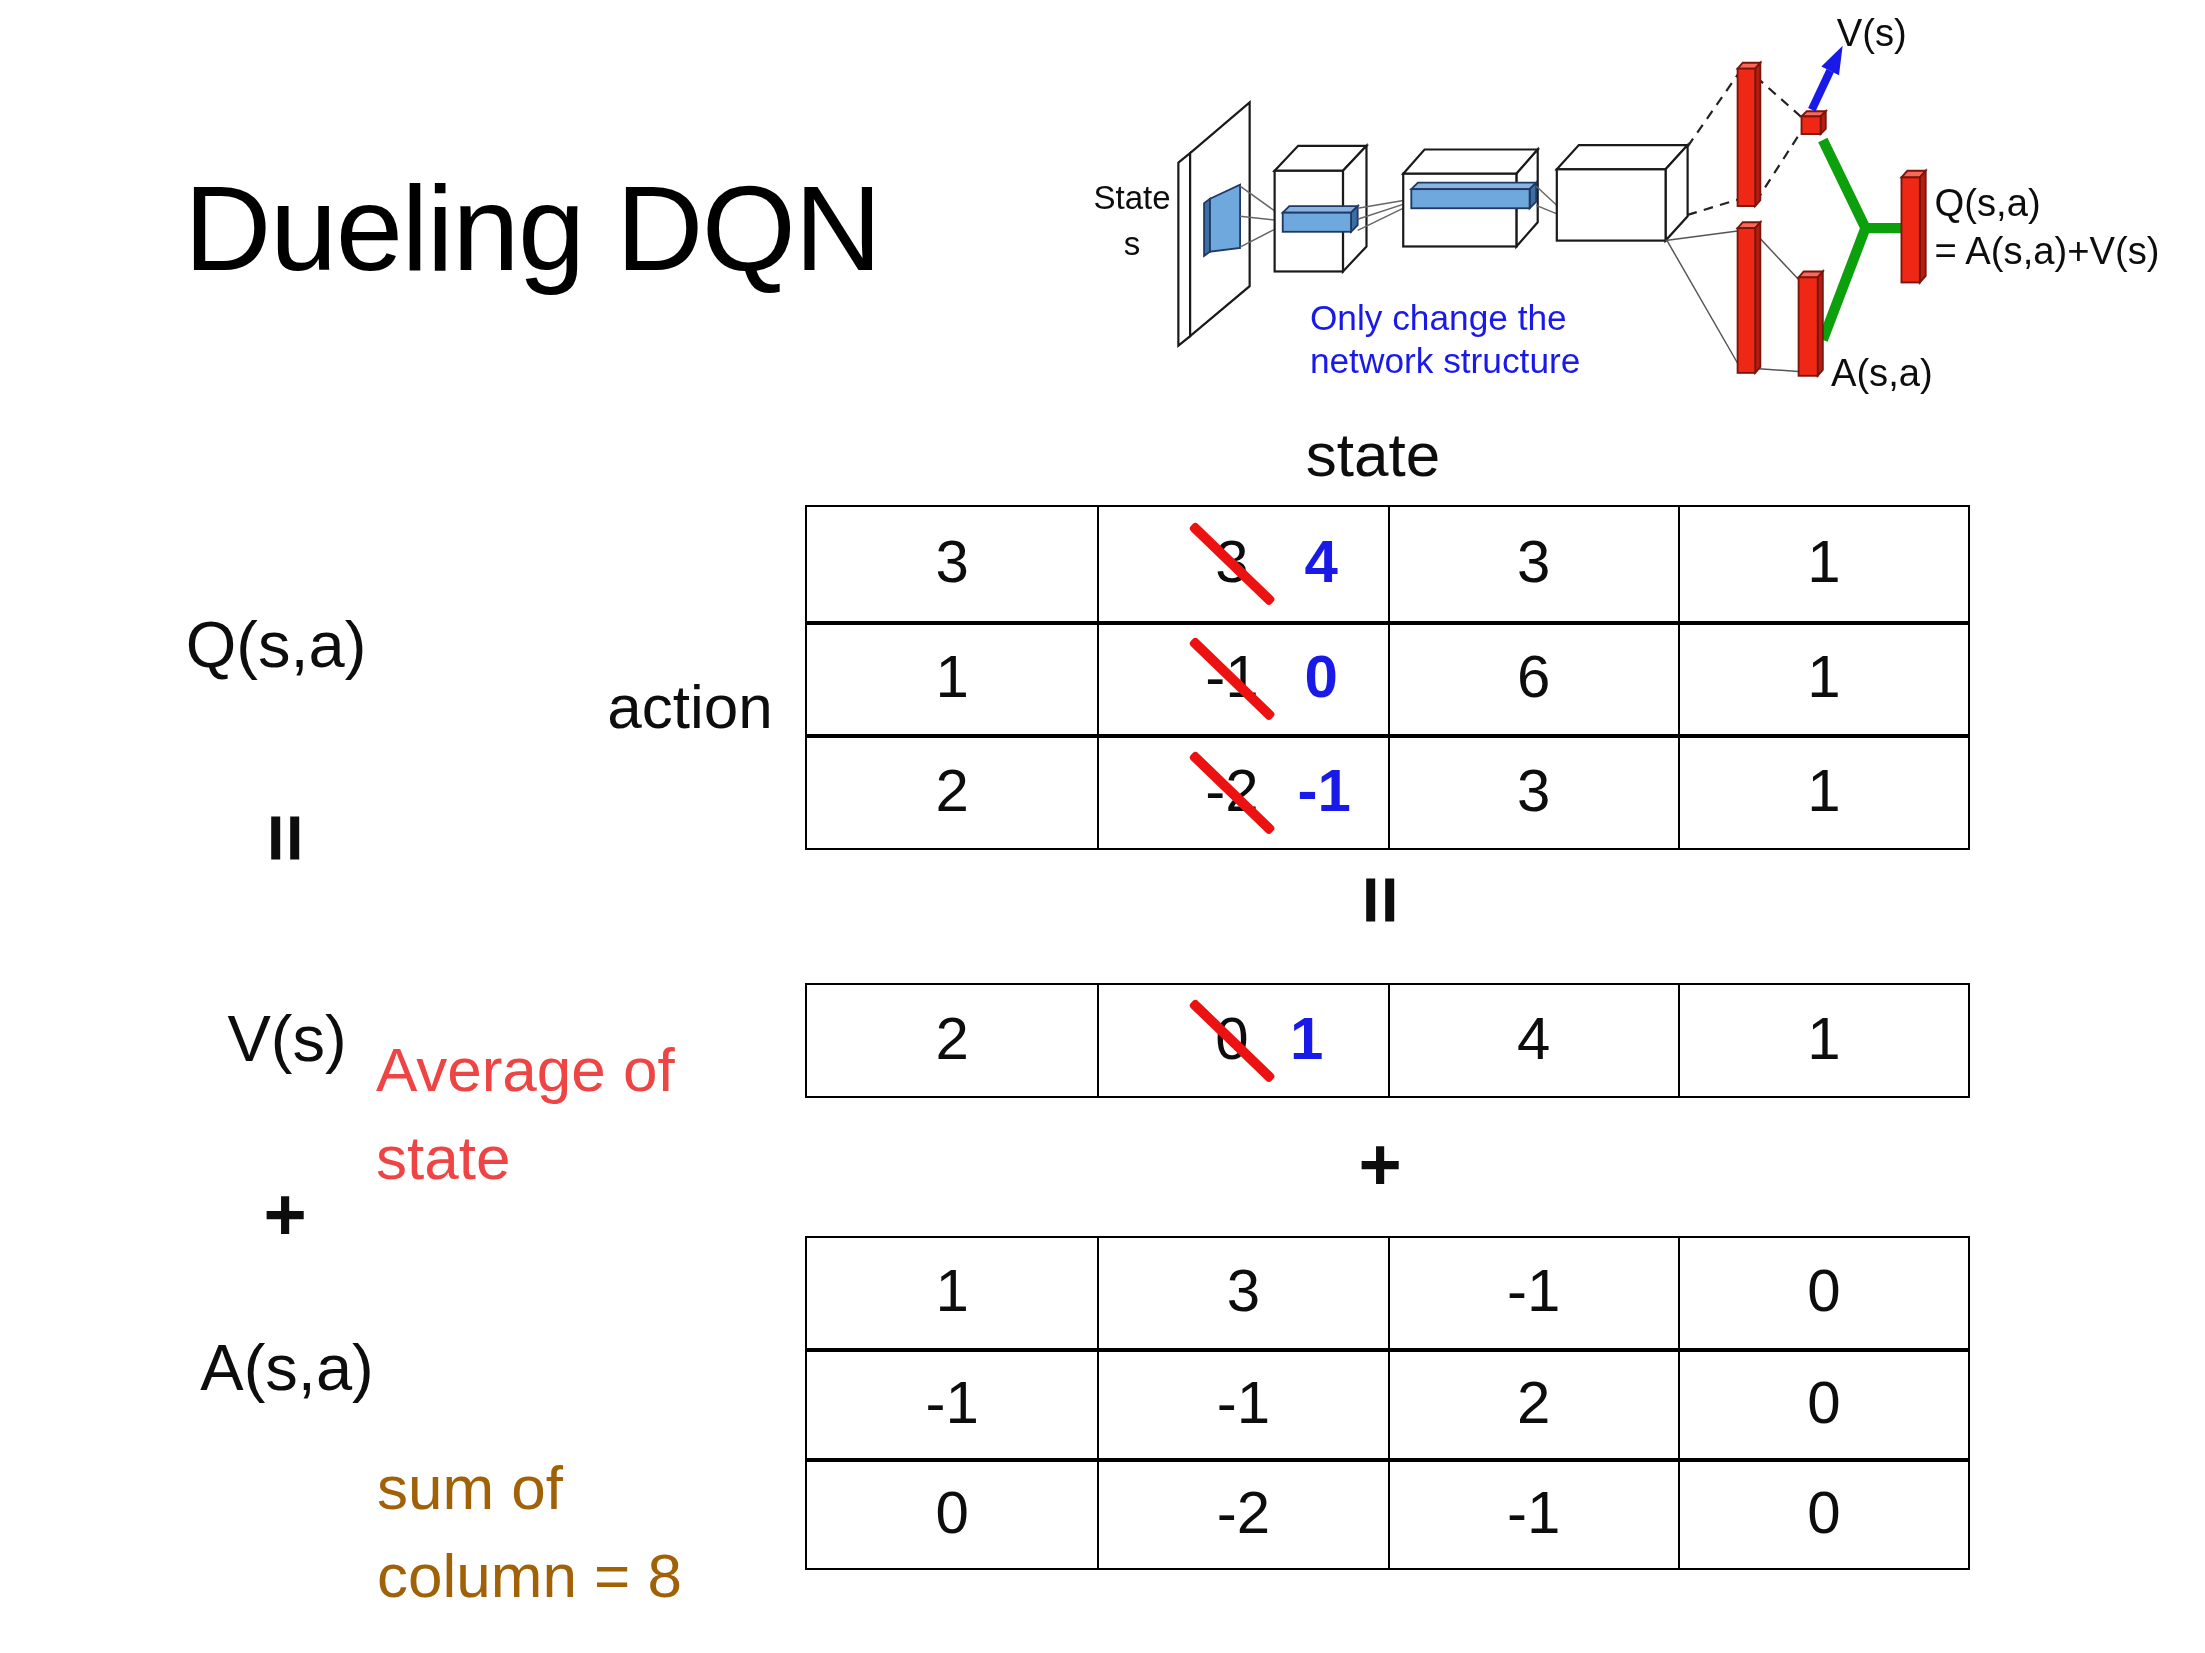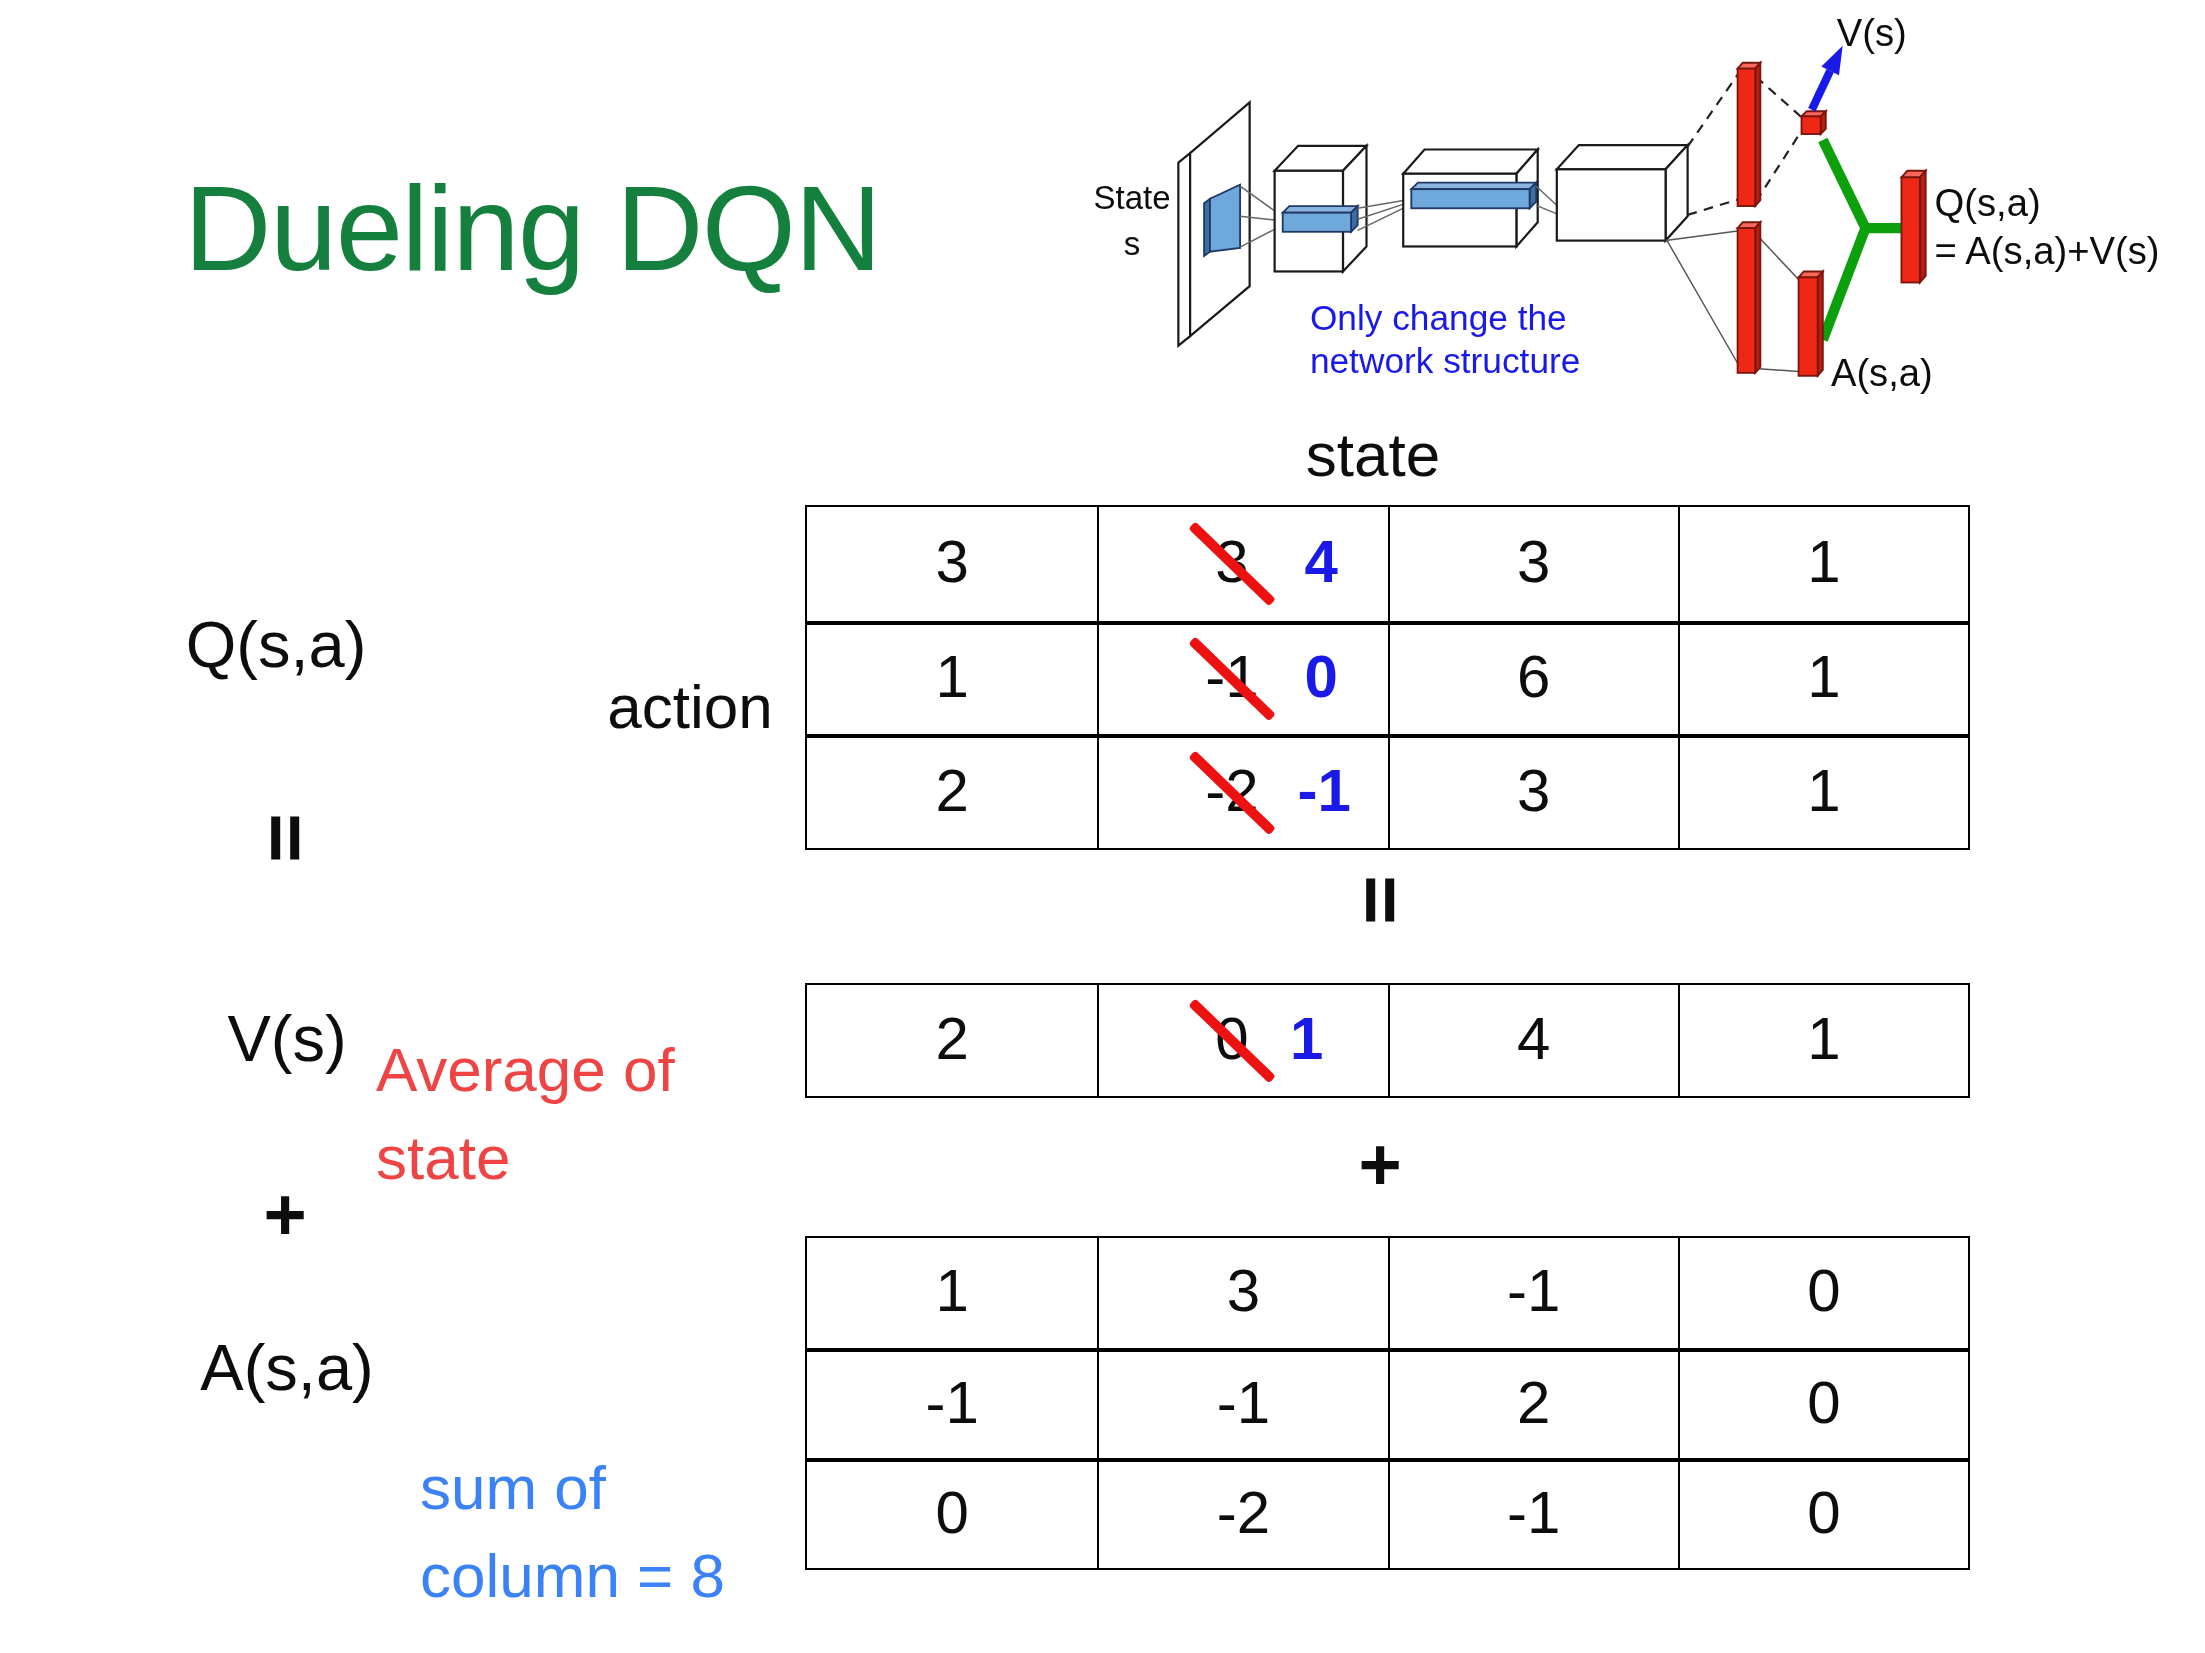--- a/index.html
+++ b/index.html
@@ -3,21 +3,21 @@
 <meta charset="utf-8">
 <style>
   html,body { margin:0; padding:0; background:#ffffff; }
   body {
     position:relative; width:2205px; height:1654px; overflow:hidden;
     font-family:"Liberation Sans", sans-serif; color:#111;
   }
   .abs { position:absolute; }
   .ctr { transform:translate(-50%,-50%); white-space:nowrap; }
 
-  #title { left:184px; top:168px; font-size:121px; letter-spacing:-1.5px; color:#15803d; line-height:1; }
+  #title { left:184px; top:168px; font-size:121px; letter-spacing:-1.5px; color:#000000; line-height:1; }
 
   .lbl  { font-size:65px; color:#0d0d0d; }
   .lbl-sm { font-size:62px; color:#0d0d0d; }
   .blue-note { font-size:62px; line-height:1.42; white-space:nowrap; }
   .plus { font-size:74px; font-weight:bold; color:#0d0d0d; line-height:1; }
 
   
   .eqrot { width:9.6px; height:43px; border-left:9.6px solid #0d0d0d; border-right:9.6px solid #0d0d0d; }
 
   
@@ -164,21 +164,21 @@
 <div class="abs ctr lbl-sm" style="left:690px;  top:665px;margin-top:41px;">action</div>
 <div class="abs ctr lbl-sm" style="left:1373px; top:454px;">state</div>
 
 <div class="abs ctr eqrot" style="left:1380px; top:900px;"></div>
 <div class="abs ctr plus" style="left:1380px; top:1165px;">+</div>
 
 <div class="abs blue-note" style="left: 376px; top: 1026px; color: #ef4444;">
   <div>Average of</div>
   <div>state</div>
 </div>
-<div class="abs blue-note" style="left: 377px; top: 1444px; color: #3b82f6; margin-left: 43px;">
+<div class="abs blue-note" style="left: 377px; top: 1444px; color: #a16207;">
   <div>sum of</div>
   <div>column = 8</div>
 </div>
 
 <div id="q-table" class="tbl">
     <div class="cell">
       <span class="v">3</span>
     </div>
     <div class="cell bl corr">
       <span class="v old">3</span>

